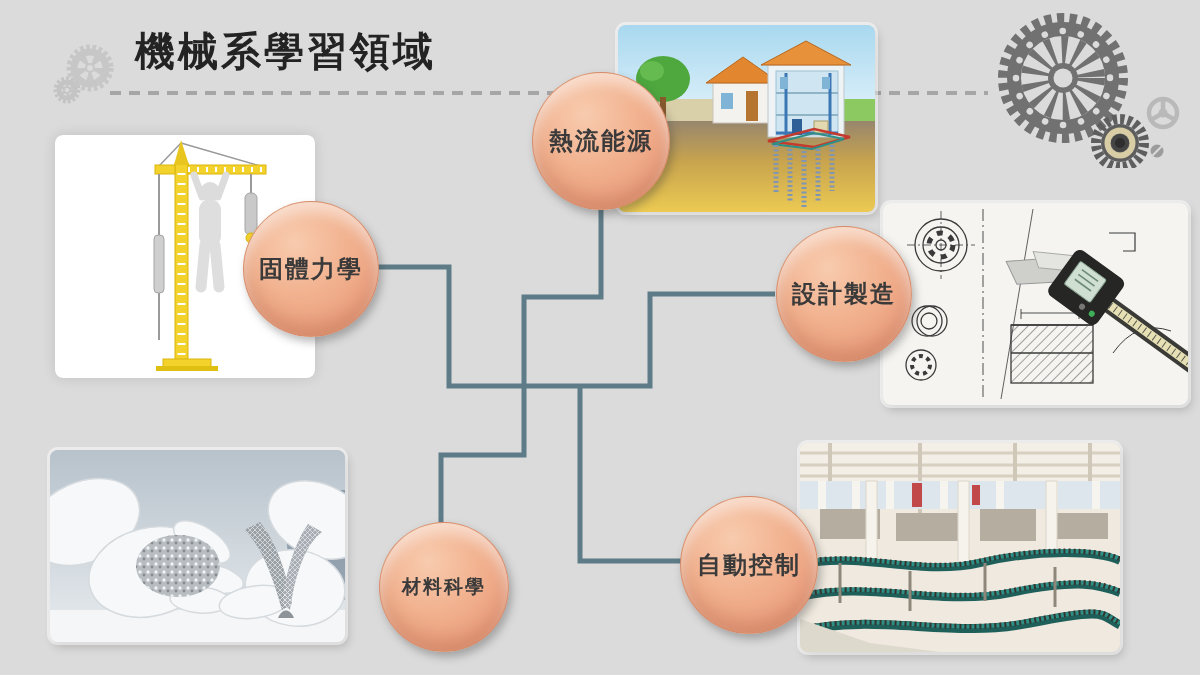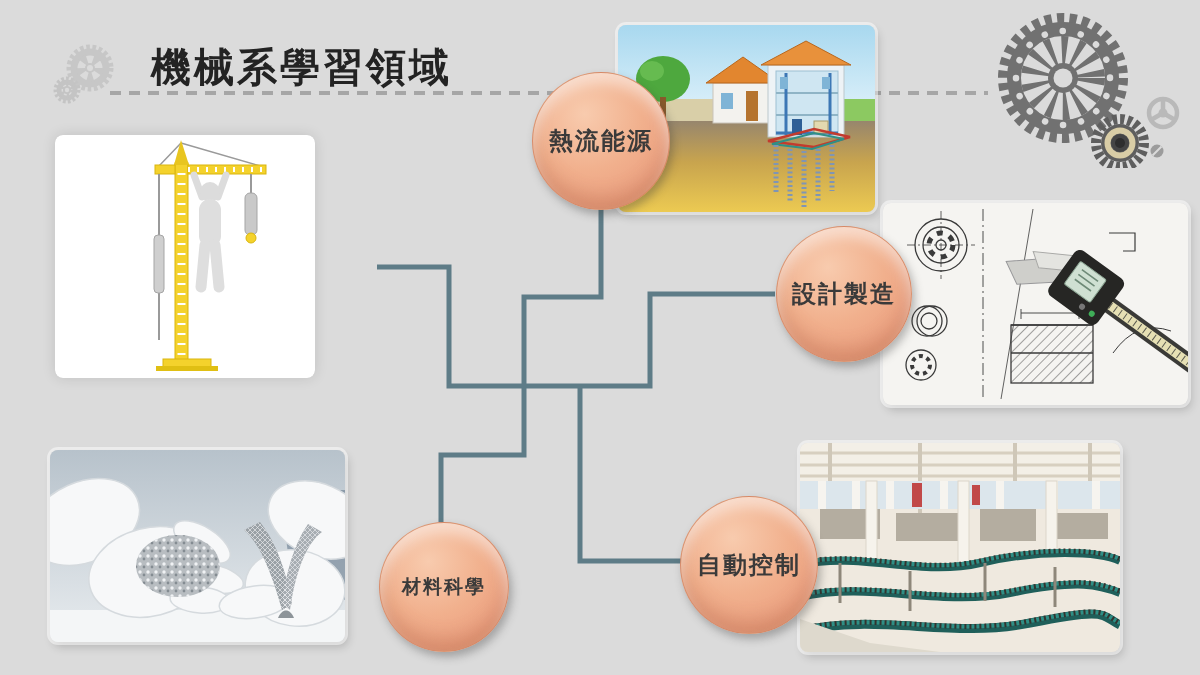--- a/index.html
+++ b/index.html
@@ -1,21 +1,21 @@
 <!DOCTYPE html>
 <html><head>
 <meta charset="utf-8">
 <style>
   html,body{margin:0;padding:0;}
   body{font-family:"Liberation Sans","DejaVu Sans",sans-serif;background:#9a9a9a;}
   .stage{position:relative;width:1200px;height:675px;background:#dbdbdb;overflow:hidden;}
 
   
   .title{position:absolute;left:135px;top:24px;font-size:40px;font-weight:700;
-         color:#232323;letter-spacing:3px;margin:16px;z-index:5;}
+         color:#232323;letter-spacing:3px;margin:0;z-index:5;}
 
   
   .dash{position:absolute;left:110px;top:91px;width:878px;height:4px;z-index:1;
         background:repeating-linear-gradient(90deg,#a6a6a6 0 11px,transparent 11px 19px);}
 
   
   .gears-tl{position:absolute;left:42px;top:28px;width:90px;height:88px;z-index:2;}
   .gears-tr{position:absolute;left:995px;top:8px;width:190px;height:160px;z-index:2;}
 
   
@@ -308,20 +308,23 @@
     <g fill="none" stroke="#5e7c87" stroke-width="5">
       <path d="M377 267 H449 V386 H650 V294 H775"></path>
       <path d="M601 208 V297 H524 V455 H441 V522"></path>
       <path d="M580 386 V561 H681"></path>
     </g>
   </svg>
 
   <div class="node node-thermal">
     <span>熱流能源</span>
   </div>
+  <div class="node node-solid">
+    <span>固體力學</span>
+  </div>
   <div class="node node-design">
     <span>設計製造</span>
   </div>
   <div class="node node-materials">
     <span>材料科學</span>
   </div>
   <div class="node node-control">
     <span>自動控制</span>
   </div>
 

